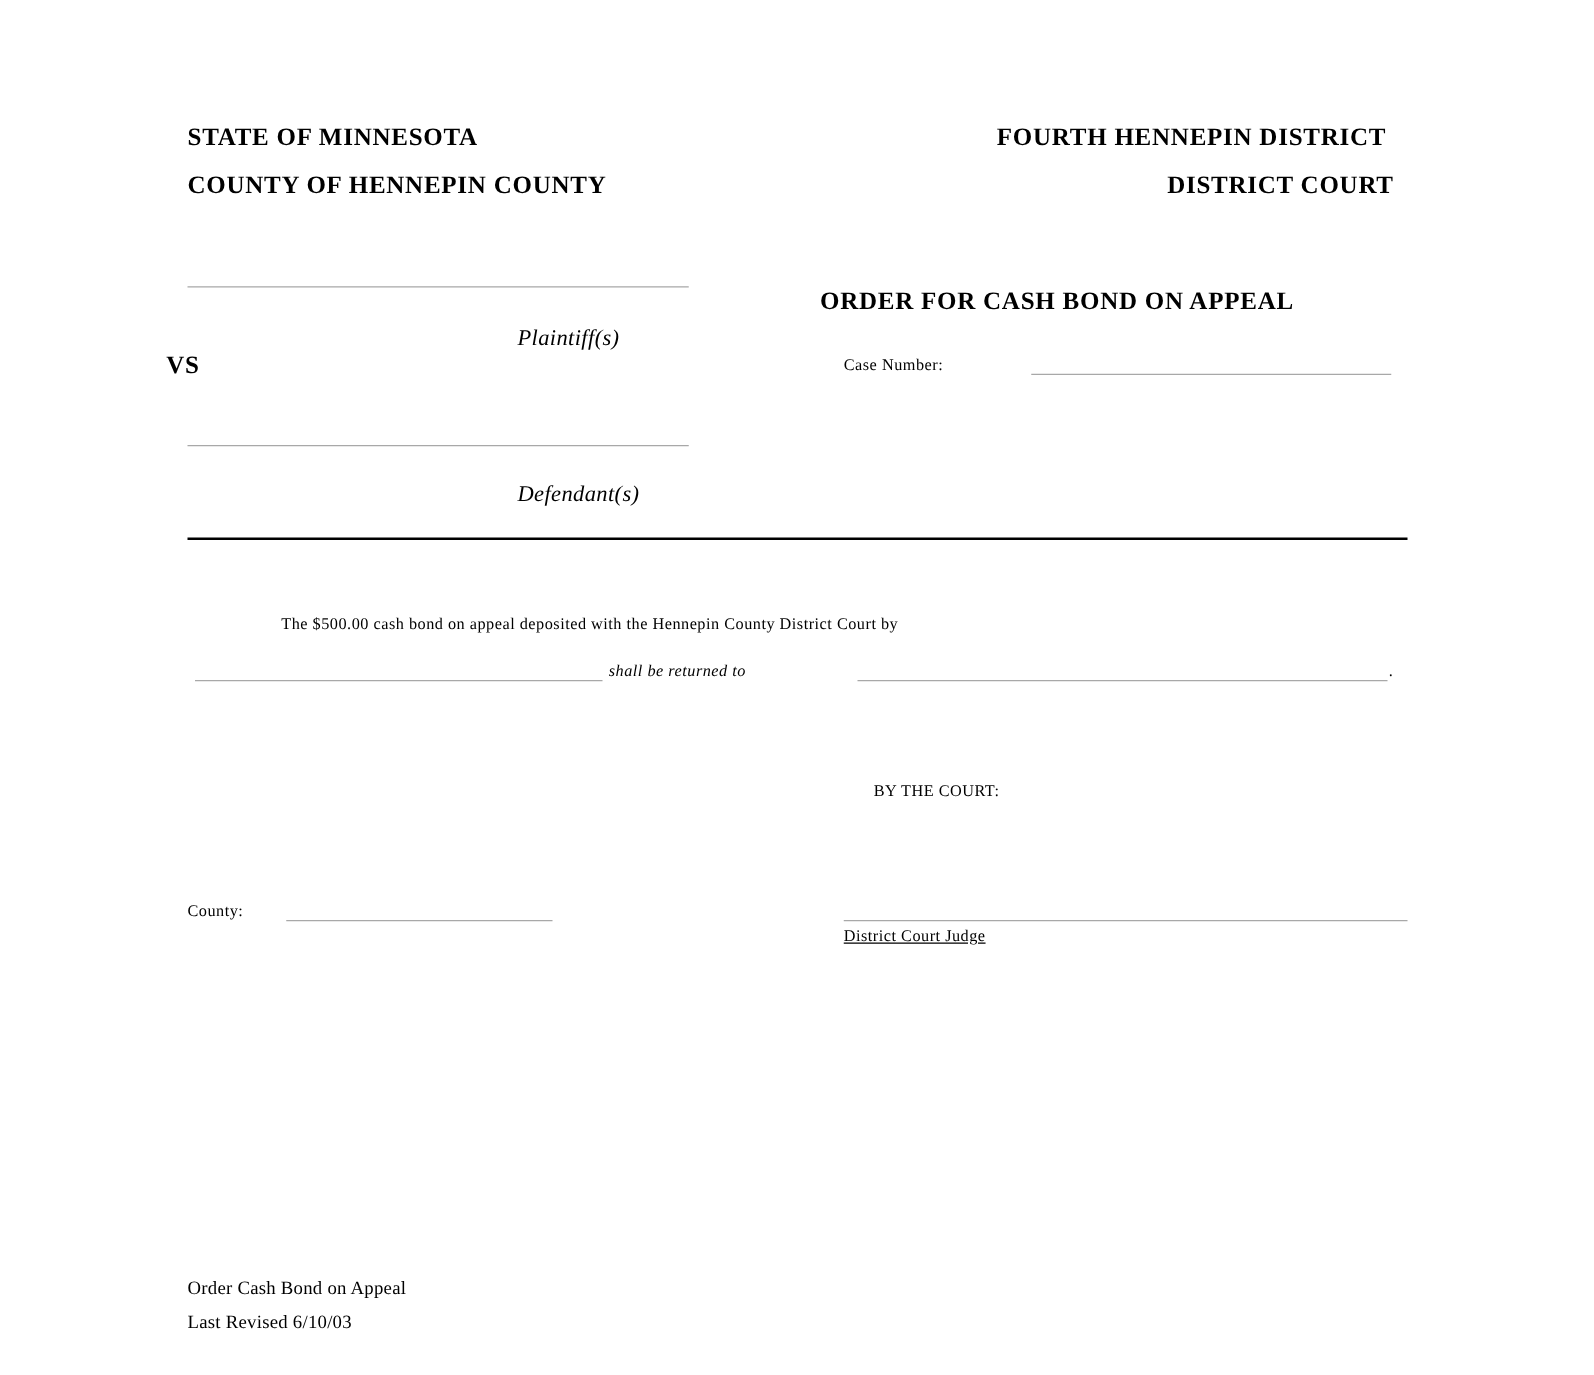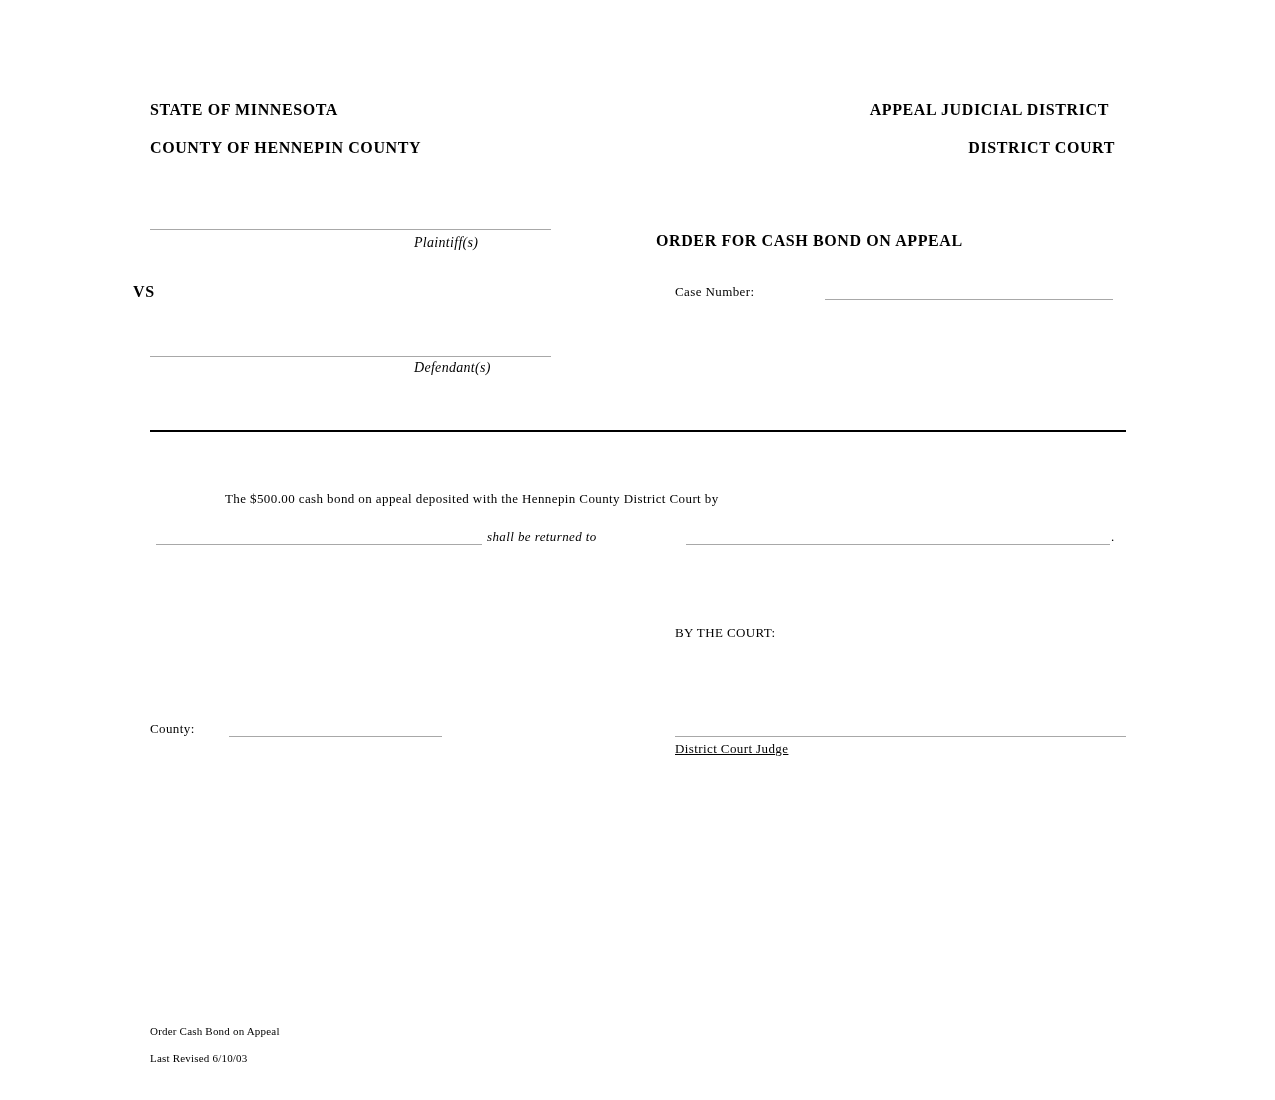--- a/index.html
+++ b/index.html
@@ -11,57 +11,58 @@
       width: 1275px;
       height: 1100px;
       position: relative;
       overflow: hidden;
       font-family: "Liberation Serif", "DejaVu Serif", serif;
       color: #000;
     }
     .abs { position: absolute; white-space: nowrap; }
     .hdr {
       font-weight: bold;
-      font-size: 16px;
+      font-size: 20px;
       letter-spacing: 0.6px;
       line-height: 20px;
     }
     .body-text {
       font-size: 13px;
       line-height: 22px;
       letter-spacing: 0.4px;
     }
     .italic-label {
       font-style: italic;
-      font-size: 14px;
+      font-size: 18px;
       line-height: 16px;
       letter-spacing: 0.3px;
+      margin-top: 27px;
     }
     .blank {
       position: absolute;
       height: 0;
       border-bottom: 1.5px solid #a8a8a8;
     }
     .rule {
       position: absolute;
       height: 0;
       border-bottom: 2px solid #000;
     }
     .footer-text {
-      font-size: 11px;
+      font-size: 15px;
       line-height: 13px;
       letter-spacing: 0.2px;
     }
   </style>
 </head>
 <body>
 
 <div class="abs hdr" style="left:150px; top:100px;">STATE OF MINNESOTA</div>
 <div class="abs hdr" style="left:150px; top:138px;text-align:center;">COUNTY OF HENNEPIN COUNTY</div>
-<div class="abs hdr" style="right:166px; top:100px;">APPEAL JUDICIAL DISTRICT</div>
+<div class="abs hdr" style="right:166px; top:100px;">FOURTH HENNEPIN DISTRICT</div>
 <div class="abs hdr" style="right:160px; top:138px;">DISTRICT COURT</div>
 
 <div class="blank" style="left:150px; top:229px; width:401px;">
   <span></span>
 </div>
 <div class="abs italic-label" style="left:414px; top:235px;">Plaintiff(s)</div>
 
 <div class="abs hdr" style="left:133px; top:282px;">VS</div>
 
 <div class="blank" style="left:150px; top:356px; width:401px;">
@@ -80,21 +81,21 @@
 <div class="abs body-text" style="left:225px; top:488px;">The $500.00 cash bond on appeal deposited with the Hennepin County District Court by</div>
 <div class="blank" style="left:156px; top:544px; width:326px;">
   <span></span>
 </div>
 <div class="abs body-text" style="left:487px; top:526px;font-style:italic;">shall be returned to</div>
 <div class="blank" style="left:686px; top:544px; width:424px;">
   <span></span>
 </div>
 <div class="abs body-text" style="left:1111px; top:526px;">.</div>
 
-<div class="abs body-text" style="left:675px; top:622px;">BY THE COURT:</div>
+<div class="abs body-text" style="left:699px; top:622px;">BY THE COURT:</div>
 
 <div class="abs body-text" style="left:150px; top:718px;">County:</div>
 <div class="blank" style="left:229px; top:736px; width:213px;">
   <span></span>
 </div>
 
 <div class="blank" style="left:675px; top:736px; width:451px;">
   <span></span>
 </div>
 <div class="abs body-text" style="left:675px; top:738px;text-decoration:underline;">District Court Judge</div>

